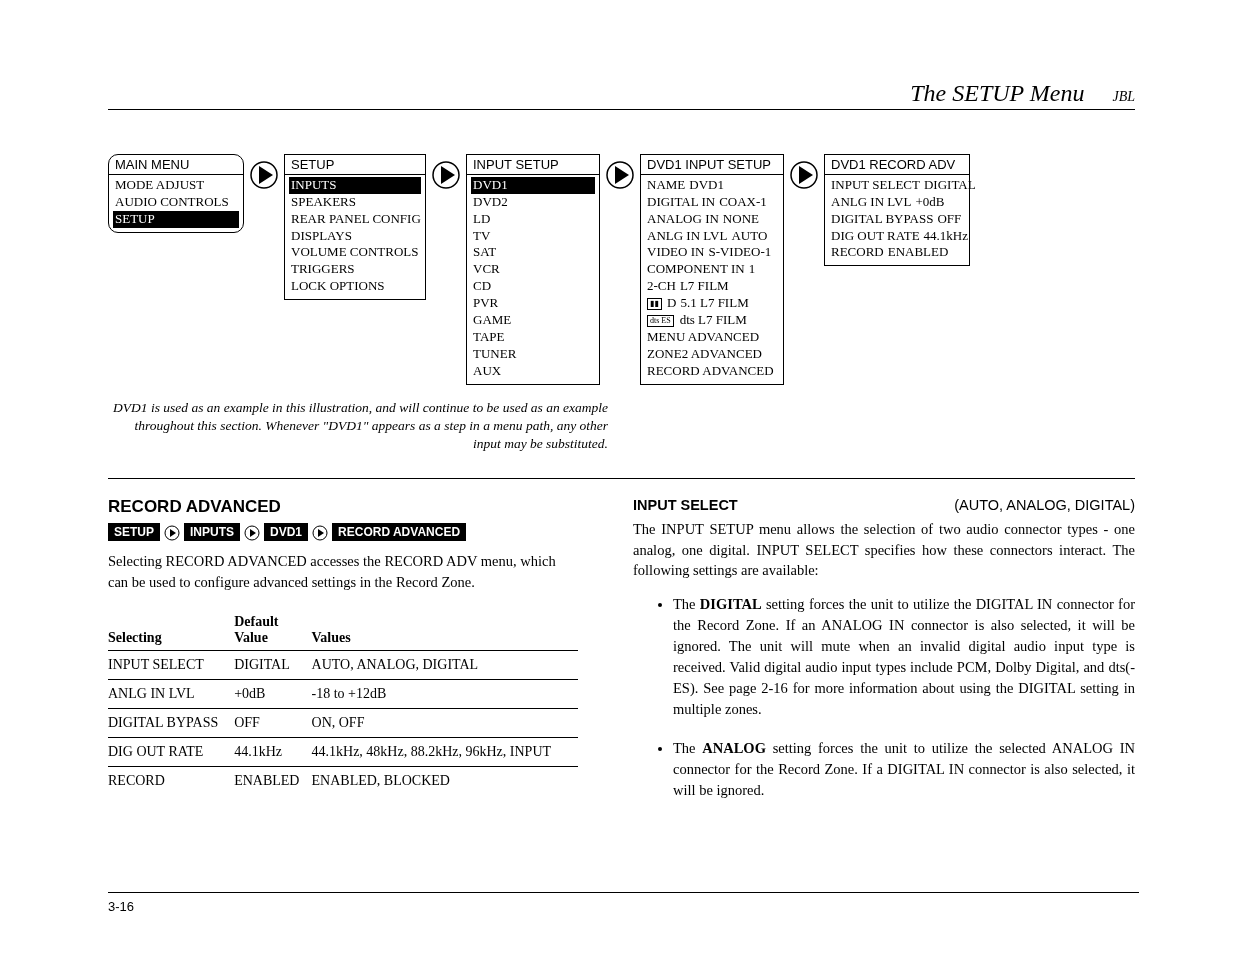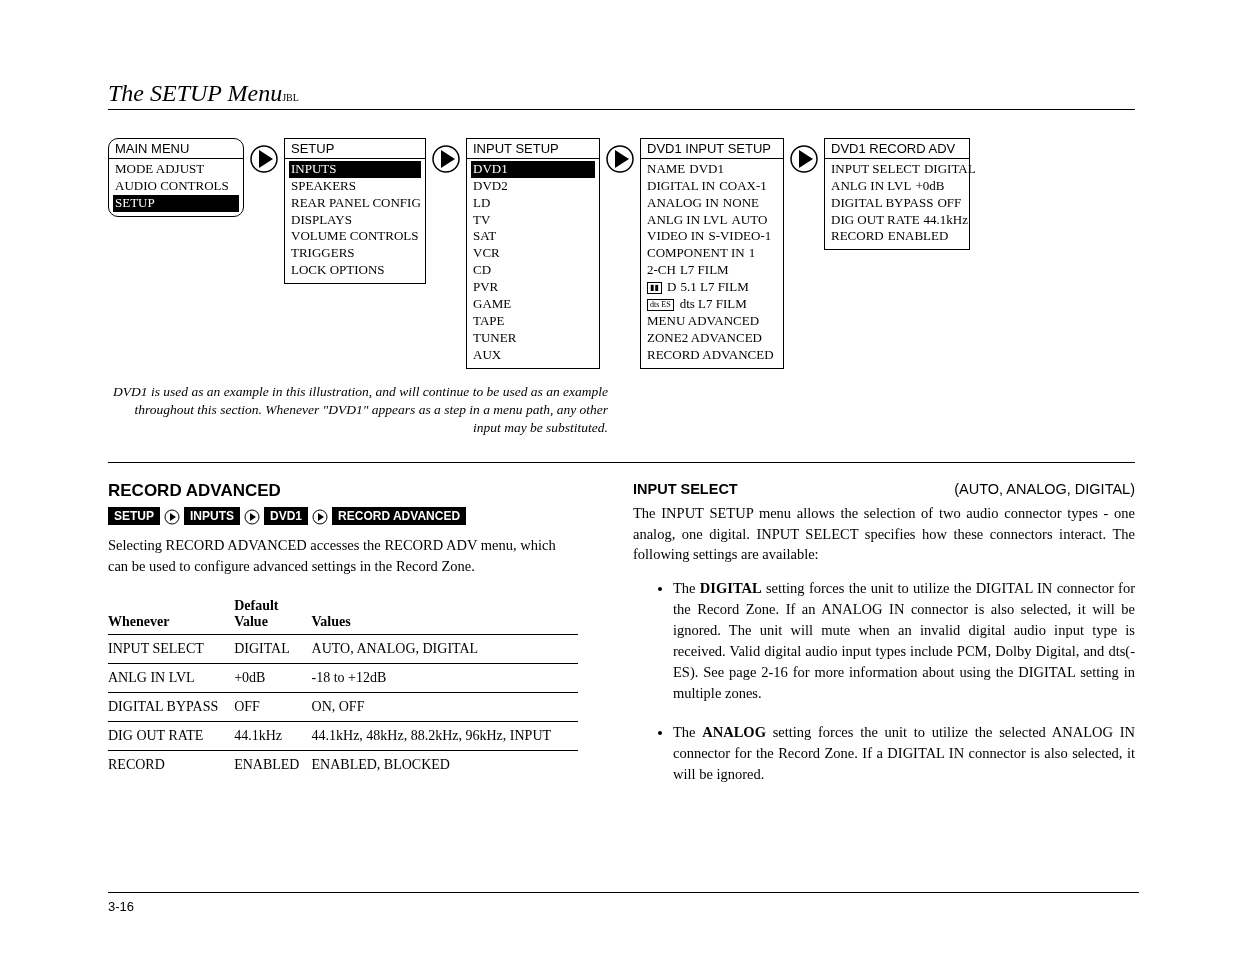--- a/index.html
+++ b/index.html
@@ -10,34 +10,36 @@
   }
   .page {
     width: 1235px;
     height: 954px;
     position: relative;
     box-sizing: border-box;
     padding: 80px 100px 30px 108px;
   }
   .header-row {
     display: flex;
-    justify-content: flex-start;
+    justify-content: flex-end;
     align-items: baseline;
     border-bottom: 1px solid #000;
     padding-bottom: 2px;
-    margin-bottom: 28px;
+    margin-bottom: 44px;
+    gap: 28px;
   }
   .header-title {
     font-style: italic;
     font-size: 24px;
     font-weight: 400;
     font-family: 'Times New Roman', Times, serif;
   }
   .header-brand {
-    font-size: 10px;
+    font-style: italic;
+    font-size: 14px;
     font-family: 'Times New Roman', Times, serif;
   }
   .menu-flow {
     display: flex;
     align-items: flex-start;
     gap: 6px;
     margin-bottom: 14px;
   }
   .menu-box {
     border: 1px solid #000;
@@ -355,21 +357,21 @@
               <circle cx="8" cy="8" r="7" fill="none" stroke="#000" stroke-width="1"></circle>
               <polygon points="6,4 12,8 6,12" fill="#000"></polygon>
             </svg></span>
           <span class="bc-chip">RECORD ADVANCED</span>
         </div>
       <div class="body-text">Selecting RECORD ADVANCED accesses the RECORD ADV menu, which can be used to configure advanced settings in the Record Zone.</div>
 
       <table class="param-table">
         <thead>
             <tr id="thead-row">
-              <th>Whenever</th>
+              <th>Selecting</th>
               <th>Default<br>Value</th>
               <th>Values</th>
             </tr>
           </thead>
         <tbody id="tbody">
             <tr>
               <td>INPUT SELECT</td>
               <td>DIGITAL</td>
               <td>AUTO, ANALOG, DIGITAL</td>
             </tr>

